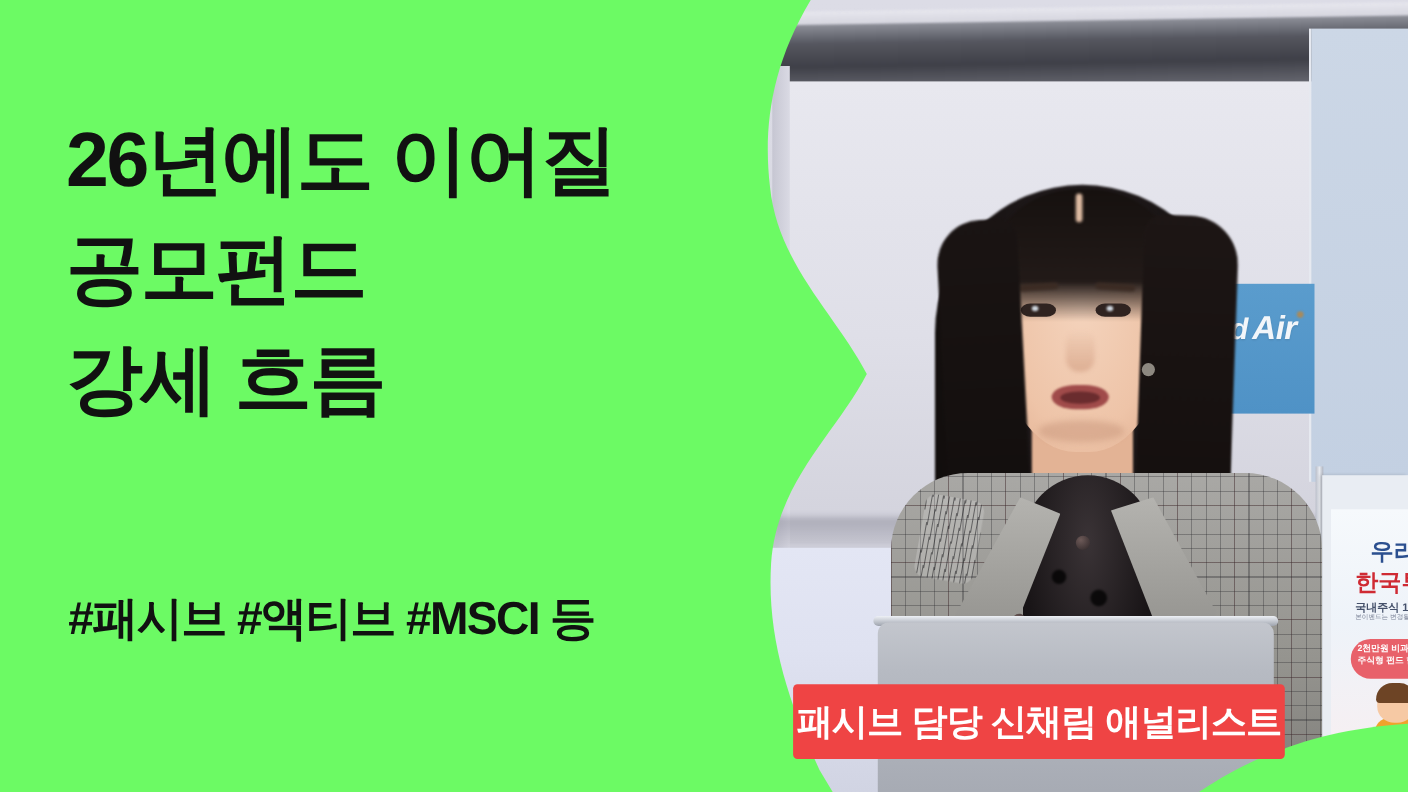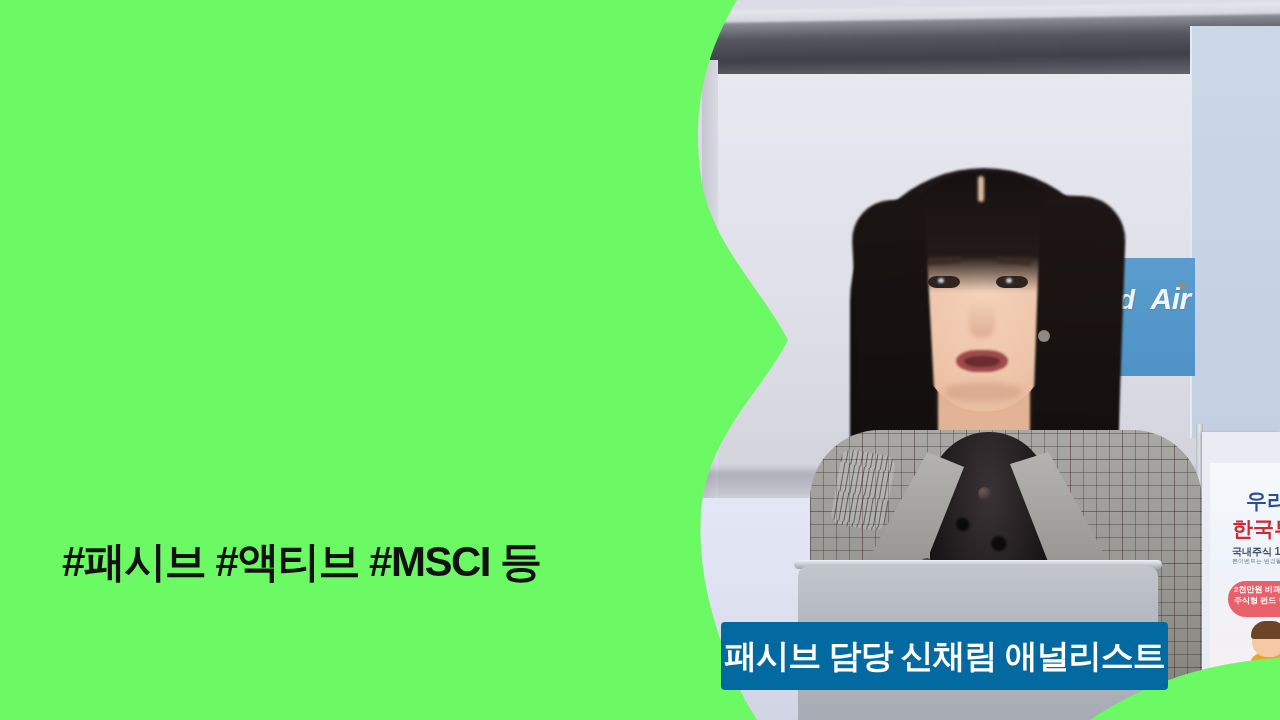--- a/index.html
+++ b/index.html
@@ -90,21 +90,21 @@
     position: absolute;
     left: 398px; top: 282px; width: 110px;
     color: #f2f6fa;
     font-size: 27px;
     font-style: italic;
     font-weight: 700;
     letter-spacing: -0.5px;
     filter: blur(0.5px);
     text-shadow: 0 1px 2px rgba(0,0,0,.12);
   }
-  .blue-sign-text .air { font-size: 30px; margin-left: 16px; }
+  .blue-sign-text .air { font-size: 30px; margin-left: 4px; }
   .sign-dot {
     position: absolute;
     left: 489px; top: 283px; width: 6px; height: 6px;
     background: #a98a5a; border-radius: 50%;
     filter: blur(0.8px);
   }
 
   
   .poster-frame {
     position: absolute;
@@ -330,21 +330,21 @@
     letter-spacing: -1.5px;
     white-space: nowrap;
     text-align: center;
   }
 
   
   #caption-pill {
     position: absolute;
     left: 721px; top: 622px;
     width: 447px; height: 68px;
-    background: #0369a1;
+    background: #ef4444;
     border-radius: 4px;
     display: flex;
     align-items: center;
     justify-content: center;
   }
   #caption-text {
     color: #ffffff;
     font-size: 33px;
     font-weight: 700;
     letter-spacing: -1px;
@@ -431,20 +431,25 @@
              C 760,394 706,438 701,512
              C 697,578 716,636 745,700
              L 757,720
              L 0,720 Z"></path>
 
     <path fill="#6CFA64" d="M1090,720
              C 1120,700 1180,664 1280,658
              L1280,720 Z"></path>
   </svg>
 
+  <div id="headline">
+    <span class="ln">26년에도 이어질</span>
+    <span class="ln">공모펀드</span>
+    <span class="ln">강세 흐름</span>
+  </div>
 
   <div id="hashtags">#패시브 #액티브 #MSCI 등</div>
 
   <div id="caption-pill">
     <span id="caption-text">패시브 담당 신채림 애널리스트</span>
   </div>
 
 </div>
 
 </body></html>

